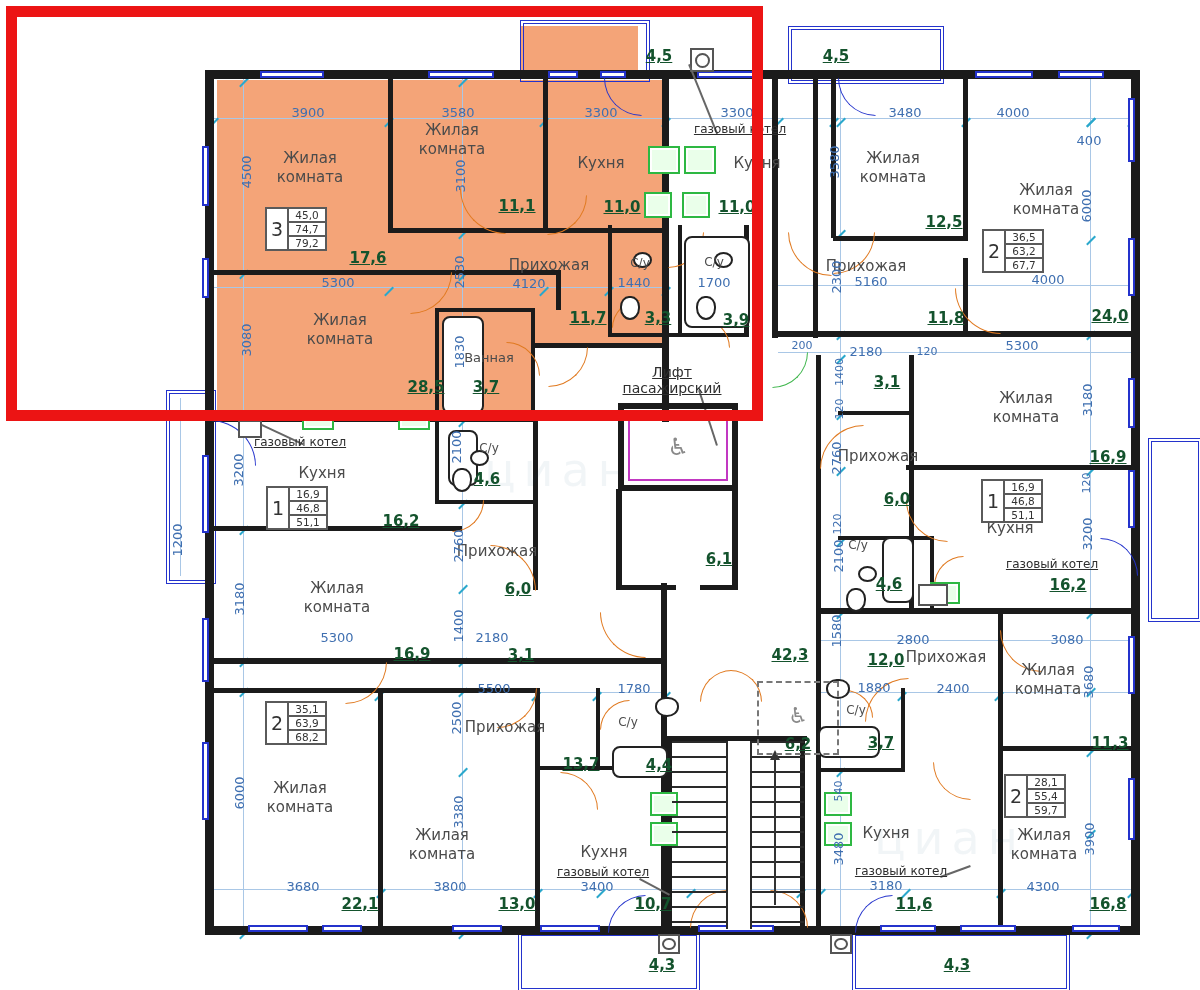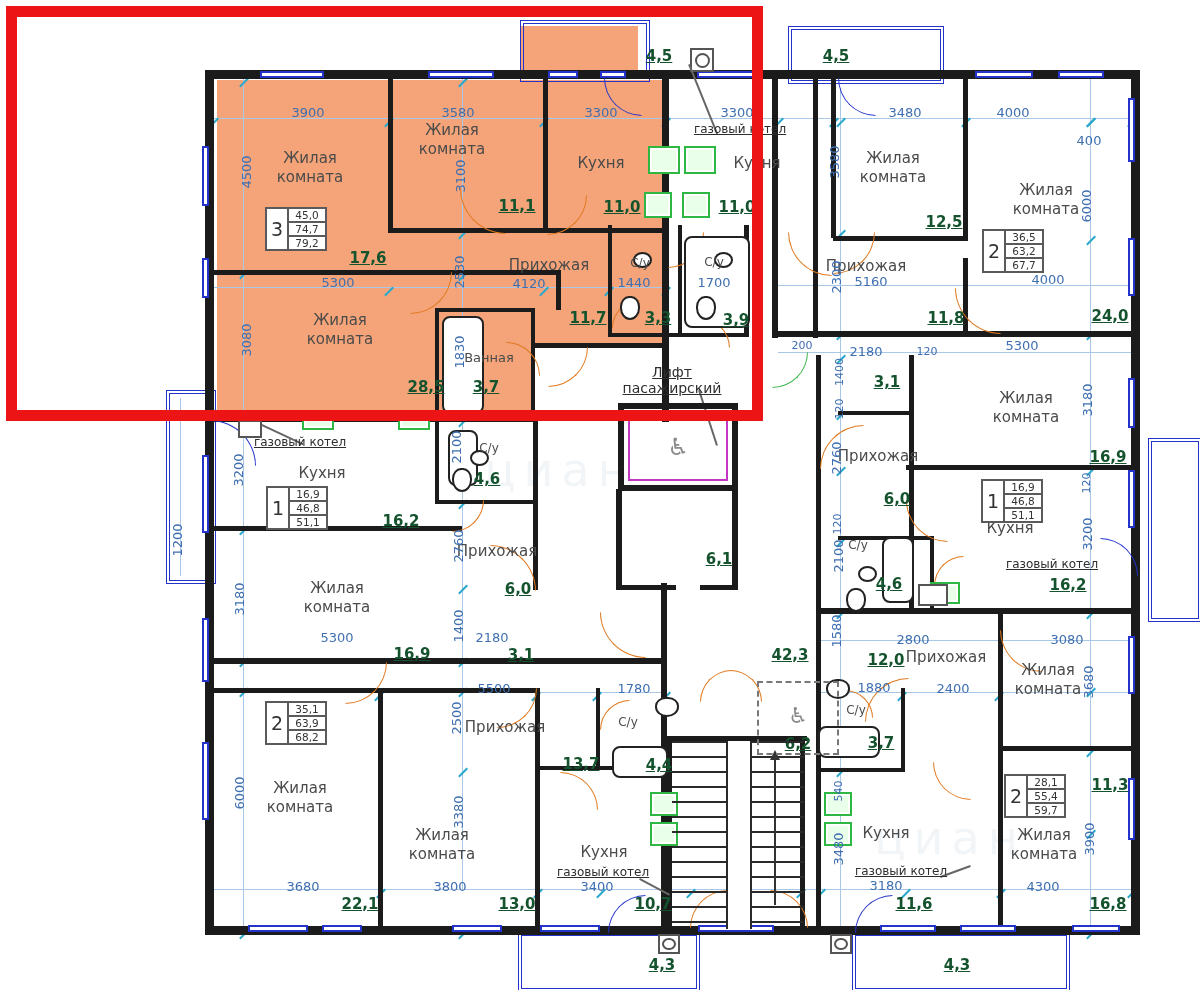--- a/index.html
+++ b/index.html
@@ -380,21 +380,21 @@
     <div class="abs area-lbl z5" style="left: 887px; top: 382px;">3,1</div>
     <div class="abs area-lbl z5" style="left: 360px; top: 904px;">22,1</div>
     <div class="abs area-lbl z5" style="left: 517px; top: 904px;">13,0</div>
     <div class="abs area-lbl z5" style="left: 581px; top: 764px;">13,7</div>
     <div class="abs area-lbl z5" style="left: 659px; top: 765px;">4,4</div>
     <div class="abs area-lbl z5" style="left: 653px; top: 904px; text-decoration: underline;">10,7</div>
     <div class="abs area-lbl z5" style="left: 790px; top: 655px;">42,3</div>
     <div class="abs area-lbl z5" style="left: 798px; top: 744px;">6,2</div>
     <div class="abs area-lbl z5" style="left: 719px; top: 559px;">6,1</div>
     <div class="abs area-lbl z5" style="left: 886px; top: 660px;">12,0</div>
-    <div class="abs area-lbl z5" style="left: 1110px; top: 785px; text-align: right;">11,3</div>
+    <div class="abs area-lbl z5" style="left: 1110px; top: 743px; text-align: right;">11,3</div>
     <div class="abs area-lbl z5" style="left: 881px; top: 743px;">3,7</div>
     <div class="abs area-lbl z5" style="left: 914px; top: 904px;">11,6</div>
     <div class="abs area-lbl z5" style="left: 1108px; top: 904px;">16,8</div>
     <div class="abs area-lbl z5" style="left: 662px; top: 965px;">4,3</div>
     <div class="abs area-lbl z5" style="left: 957px; top: 965px;">4,3</div>
     <div class="abs dim-lbl z5" style="left: 308px; top: 112px;">3900</div>
     <div class="abs dim-lbl z5" style="left: 458px; top: 112px;">3580</div>
     <div class="abs dim-lbl z5" style="left: 601px; top: 112px;">3300</div>
     <div class="abs dim-lbl z5" style="left: 737px; top: 112px;">3300</div>
     <div class="abs dim-lbl z5" style="left: 905px; top: 112px;">3480</div>

